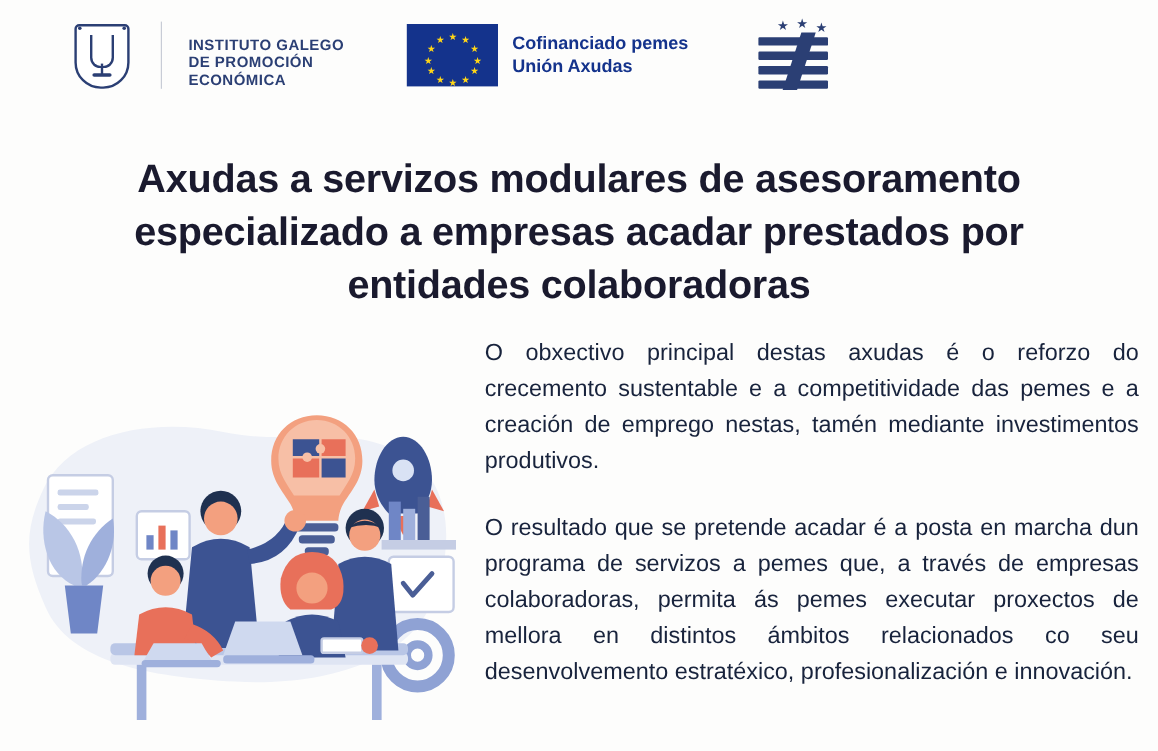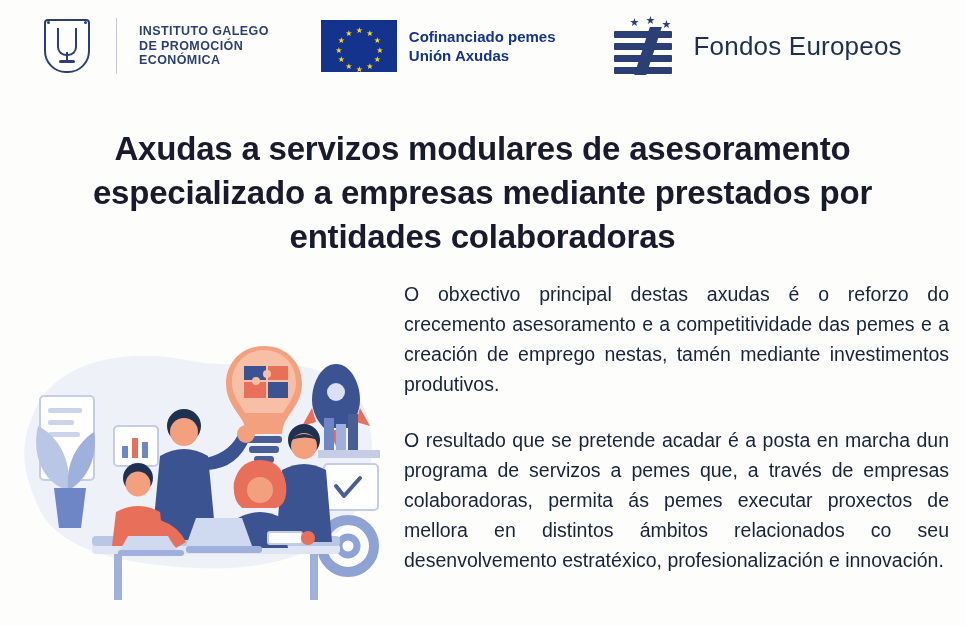--- a/index.html
+++ b/index.html
@@ -30,22 +30,23 @@
     width: 965px;
     height: 76px;
     display: flex;
     align-items: center;
   }
   .logo-block {
     display: flex;
     align-items: center;
   }
   .logo-igape {
-    margin-left: 44px;
+    margin-left: 62px;
     gap: 10px;
+    align-items: flex-end;
   }
   .igape-shield {
     width: 46px;
     height: 54px;
     position: relative;
   }
   .igape-shield .frame {
     position: absolute;
     inset: 0;
     border: 2px solid #2b3f74;
@@ -266,25 +267,24 @@
       <div class="fondos-mark">
         <span class="star" style="left:22px; top:0px;">★</span>
         <span class="star" style="left:38px; top:-2px;">★</span>
         <span class="star" style="left:54px; top:2px;">★</span>
         <div class="bar" style="top:14px; width:58px;"></div>
         <div class="bar" style="top:26px; width:58px;"></div>
         <div class="bar" style="top:38px; width:58px;"></div>
         <div class="bar" style="top:50px; width:58px;"></div>
         <div class="slash"></div>
       </div>
-      <div class="fondos-text">Fondos Europeos</div>
     </div>
   </div>
 
-  <h1 class="title">Axudas a servizos modulares de asesoramento especializado a empresas mediante prestados por entidades colaboradoras</h1>
+  <h1 class="title">Axudas a servizos modulares de asesoramento especializado a empresas acadar prestados por entidades colaboradoras</h1>
 
   <div class="illustration">
     <svg viewBox="0 0 370 310" width="370" height="310" xmlns="http://www.w3.org/2000/svg">
 
       <path d="M18,108 C40,60 110,48 168,60 C226,72 268,52 318,78 C360,100 362,160 340,206 C318,252 250,272 178,268 C106,264 40,252 20,206 C2,166 2,142 18,108 Z" fill="#eef1f8"></path>
 
       <rect x="22" y="96" width="54" height="84" rx="4" fill="#ffffff" stroke="#c5cde4" stroke-width="2"></rect>
       <rect x="30" y="108" width="34" height="5" rx="2" fill="#cbd4ea"></rect>
       <rect x="30" y="120" width="26" height="5" rx="2" fill="#cbd4ea"></rect>
       <rect x="30" y="132" width="32" height="5" rx="2" fill="#cbd4ea"></rect>
@@ -357,17 +357,17 @@
       <rect x="168" y="246" width="76" height="7" rx="3" fill="#9fb0dc"></rect>
       <path d="M110,236 h40 l8,14 h-56 Z" fill="#cfd9ef"></path>
       <rect x="100" y="250" width="66" height="6" rx="3" fill="#9fb0dc"></rect>
 
       <rect x="250" y="232" width="34" height="12" rx="2" fill="#ffffff" stroke="#c5cde4" stroke-width="2"></rect>
       <circle cx="290" cy="238" r="7" fill="#e8705a"></circle>
     </svg>
   </div>
 
   <div class="body-col">
-    <p class="para">O obxectivo principal destas axudas é o reforzo do crecemento asesoramento e a competitividade das pemes e a creación de emprego nestas, tamén mediante investimentos produtivos.</p>
+    <p class="para">O obxectivo principal destas axudas é o reforzo do crecemento sustentable e a competitividade das pemes e a creación de emprego nestas, tamén mediante investimentos produtivos.</p>
     <p class="para">O resultado que se pretende acadar é a posta en marcha dun programa de servizos a pemes que, a través de empresas colaboradoras, permita ás pemes executar proxectos de mellora en distintos ámbitos relacionados co seu desenvolvemento estratéxico, profesionalización e innovación.</p>
   </div>
 
 </div>
 
 </body></html>

